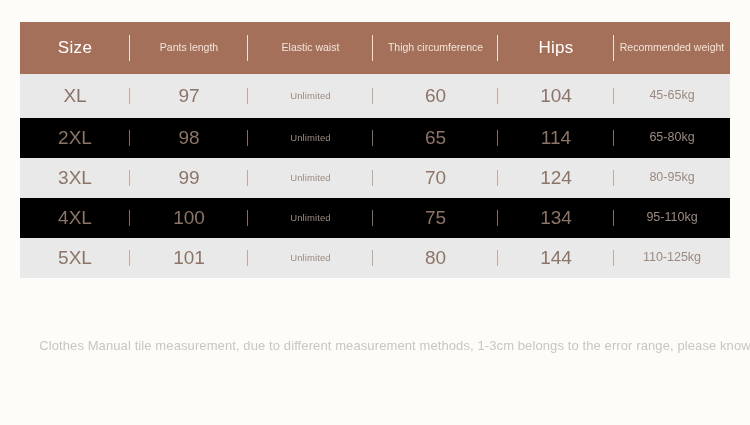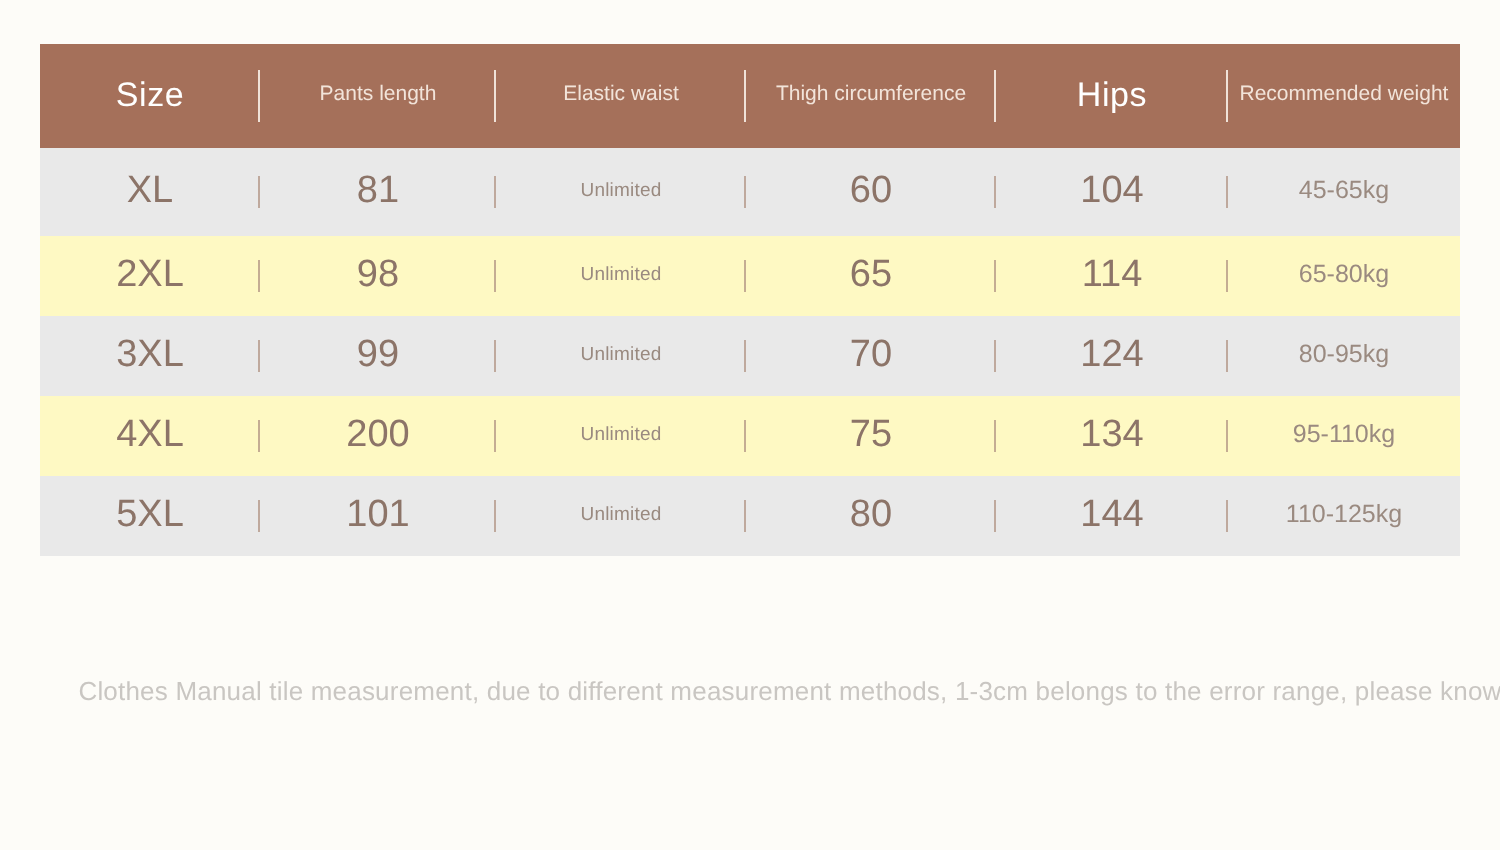--- a/index.html
+++ b/index.html
@@ -30,21 +30,21 @@
   .th.big{font-size:17px;letter-spacing:.3px;color:#ffffff;}
   .th.small{font-size:10.5px;color:#f2e4da;}
   .th .divider{
     position:absolute;left:-1px;top:50%;transform:translateY(-50%);
     width:1px;height:26px;background:#f6ece3;opacity:.92;
   }
 
   
   .trow{height:40px;}
   .trow.alt-a{background:#e9e9e9;}
-  .trow.alt-b{background:#fef9c3;}
+  .trow.alt-b{background:#000000;}
   .trow.first{height:44px;}
   .td{
     position:relative;
     text-align:center;vertical-align:middle;
     padding:0 2px;line-height:1.1;
     font-weight:400;
   }
   .td.big{font-size:19px;color:#8c7468;}
   .td.small{font-size:9.5px;color:#9a8a80;letter-spacing:.1px;}
   .td.weight{font-size:12.5px;color:#9a8a80;}
@@ -111,21 +111,21 @@
         <th class="th small">
           <span class="divider"></span>
           <span>Recommended weight</span>
         </th>
       </tr>
     </thead>
     <tbody>
 
       <tr class="trow alt-a first">
         <td class="td big"><span>XL</span></td>
-        <td class="td big"><span class="divider"></span><span>81</span></td>
+        <td class="td big"><span class="divider"></span><span>97</span></td>
         <td class="td small"><span class="divider"></span><span>Unlimited</span></td>
         <td class="td big"><span class="divider"></span><span>60</span></td>
         <td class="td big"><span class="divider"></span><span>104</span></td>
         <td class="td weight"><span class="divider"></span><span>45-65kg</span></td>
       </tr>
 
       <tr class="trow alt-b">
         <td class="td big"><span>2XL</span></td>
         <td class="td big"><span class="divider"></span><span>98</span></td>
         <td class="td small"><span class="divider"></span><span>Unlimited</span></td>
@@ -138,21 +138,21 @@
         <td class="td big"><span>3XL</span></td>
         <td class="td big"><span class="divider"></span><span>99</span></td>
         <td class="td small"><span class="divider"></span><span>Unlimited</span></td>
         <td class="td big"><span class="divider"></span><span>70</span></td>
         <td class="td big"><span class="divider"></span><span>124</span></td>
         <td class="td weight"><span class="divider"></span><span>80-95kg</span></td>
       </tr>
 
       <tr class="trow alt-b">
         <td class="td big"><span>4XL</span></td>
-        <td class="td big"><span class="divider"></span><span>200</span></td>
+        <td class="td big"><span class="divider"></span><span>100</span></td>
         <td class="td small"><span class="divider"></span><span>Unlimited</span></td>
         <td class="td big"><span class="divider"></span><span>75</span></td>
         <td class="td big"><span class="divider"></span><span>134</span></td>
         <td class="td weight"><span class="divider"></span><span>95-110kg</span></td>
       </tr>
 
       <tr class="trow alt-a">
         <td class="td big"><span>5XL</span></td>
         <td class="td big"><span class="divider"></span><span>101</span></td>
         <td class="td small"><span class="divider"></span><span>Unlimited</span></td>

